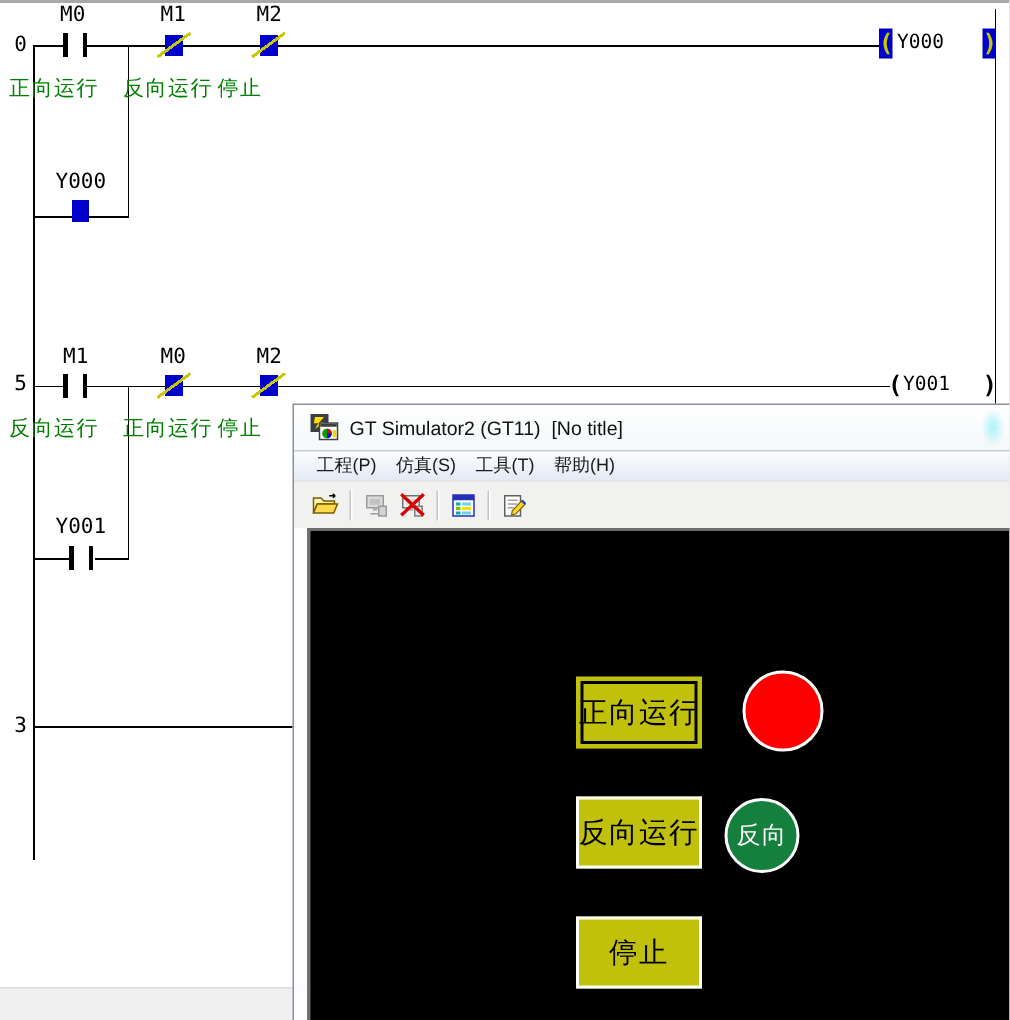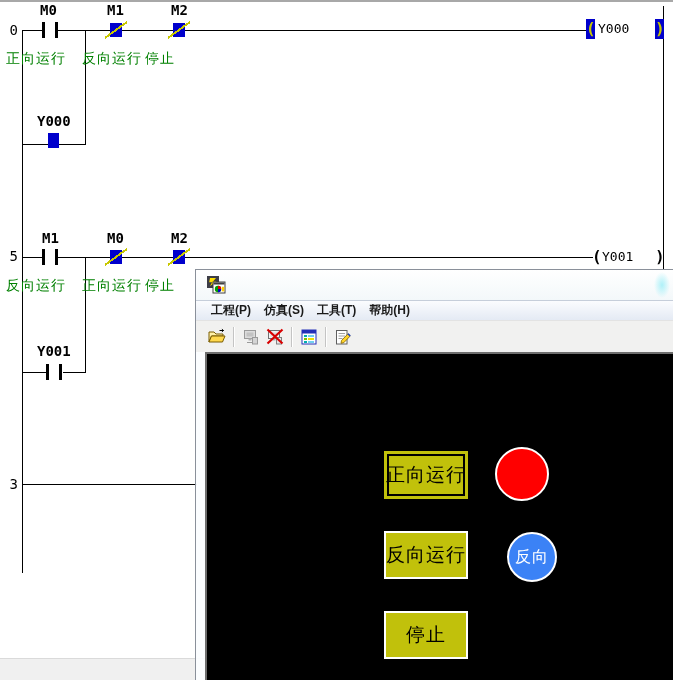--- a/index.html
+++ b/index.html
@@ -3,41 +3,41 @@
 <meta charset="utf-8">
 <style>
   html,body{margin:0;padding:0;background:#d0d0d0;}
   *{box-sizing:border-box;}
   .stage{position:relative;width:673px;height:680px;overflow:hidden;background:#fff;
          font-family:"Liberation Sans","DejaVu Sans",sans-serif;}
   
   .top-edge{position:absolute;left:0;top:0;width:673px;height:2px;background:#a8a8a8;}
   svg.ladder{position:absolute;left:0;top:0;}
   .mono{font-family:"DejaVu Sans Mono","Liberation Mono",monospace;}
-  .dev-label{position:absolute;font-size:14px;color:#000;white-space:nowrap;font-weight:bold;}
+  .dev-label{position:absolute;font-size:14px;color:#000;white-space:nowrap;}
   .step-num{position:absolute;left:0;width:18px;text-align:right;font-size:14px;color:#000;}
   .comment{position:absolute;font-size:14px;color:#008000;letter-spacing:1px;white-space:nowrap;}
   .paren{position:absolute;width:9px;height:20px;line-height:19px;text-align:center;
          font-size:16px;font-weight:bold;color:#000;}
   .paren.on{background:#0000CC;color:#C8C800;}
   .coil-name{position:absolute;font-size:13px;color:#000;}
   .bottom-bar{position:absolute;left:0;top:658px;width:673px;height:22px;
               background:#f0f0f0;border-top:1px solid #dadada;}
   
   .gt-window{position:absolute;left:195px;top:269px;width:495px;height:420px;
              background:rgba(251,253,255,0.94);border:1px solid #8a909a;}
   .gt-titlebar{position:relative;height:30px;display:flex;align-items:center;padding-left:10px;
                background:linear-gradient(to bottom,#ffffff,#f3f8fa);}
   .gt-title{font-size:13px;color:#101010;margin-left:7px;white-space:pre;}
   .glass-glow{position:absolute;left:458px;top:2px;width:16px;height:26px;
               background:radial-gradient(closest-side,rgba(170,240,248,0.95),rgba(255,255,255,0));}
   .gt-menubar{height:20px;display:flex;align-items:center;padding-left:13px;
               background:linear-gradient(to bottom,#fbfcfe,#e4eaf4);
               border-top:1px solid #c6ceda;font-size:12px;color:#1a1a1a;}
-  .gt-menu-item{margin-right:9px;padding:1px 2px;white-space:nowrap;font-weight:bold;}
+  .gt-menu-item{margin-right:9px;padding:1px 2px;white-space:nowrap;}
   .gt-toolbar{height:32px;display:flex;align-items:center;padding-left:9px;
               background:#f1f1f0;border-top:1px solid #e3e3e3;}
   .tb-btn{width:24px;height:24px;display:flex;align-items:center;justify-content:center;}
   .tb-sep{width:2px;height:20px;border-left:1px solid #c4c4c4;border-right:1px solid #ffffff;
           margin:0 4px;}
   .gt-screen{position:absolute;left:9px;top:82px;width:486px;height:338px;background:#000;
              border-left:2px solid #6e6e6e;border-top:2px solid #6e6e6e;}
   .hmi-btn{position:absolute;width:84px;height:48px;background:#C1C10B;color:#000;
            font-size:19px;letter-spacing:1px;display:flex;align-items:center;justify-content:center;
            white-space:nowrap;}
@@ -148,20 +148,21 @@
       <svg width="20" height="20" viewBox="0 0 20 20">
         <rect x="1" y="1" width="12" height="12" fill="#3c3c46"></rect>
         <path d="M4 3 L10 3 L7 6.5 L10.5 6.5 L4 11 L6.2 7.2 L3.2 7.2 Z" fill="#ffe000"></path>
         <rect x="7" y="7" width="12" height="11" fill="#ffffff" stroke="#404040"></rect>
         <rect x="7.5" y="7.5" width="11" height="2" fill="#404040"></rect>
         <circle cx="12" cy="14" r="3.2" fill="#00a000"></circle>
         <path d="M12 14 L12 10.8 A3.2 3.2 0 0 1 15.2 14 Z" fill="#e00000"></path>
         <path d="M12 14 L15.2 14 A3.2 3.2 0 0 1 12 17.2 Z" fill="#0000d0"></path>
         <rect x="15.8" y="11.8" width="2.4" height="4.6" fill="#ffd000"></rect>
       </svg>
+      <span class="gt-title">GT Simulator2 (GT11)  [No title]</span>
       <div class="glass-glow"></div>
     </div>
 
     <div class="gt-menubar">
       <span class="gt-menu-item">工程(P)</span>
       <span class="gt-menu-item">仿真(S)</span>
       <span class="gt-menu-item">工具(T)</span>
       <span class="gt-menu-item">帮助(H)</span>
     </div>
 
@@ -215,17 +216,17 @@
         </svg>
       </div>
     </div>
 
     <div class="gt-screen">
       <div class="hmi-btn inset" style="left:177px;top:97px">正向运行</div>
       <div class="hmi-btn white-frame" style="left:177px;top:177px">反向运行</div>
       <div class="hmi-btn white-frame" style="left:177px;top:257px">停止</div>
 
       <div class="lamp" style="left:288px;top:93px;width:54px;height:54px;background:#FF0000"></div>
-      <div class="lamp" style="left:300px;top:178px;width:50px;height:50px;background:#3b82f6">反向</div>
+      <div class="lamp" style="left:276px;top:178px;width:50px;height:50px;background:#15803d">反向</div>
     </div>
   </div>
 
 </div>
 
 </body></html>

